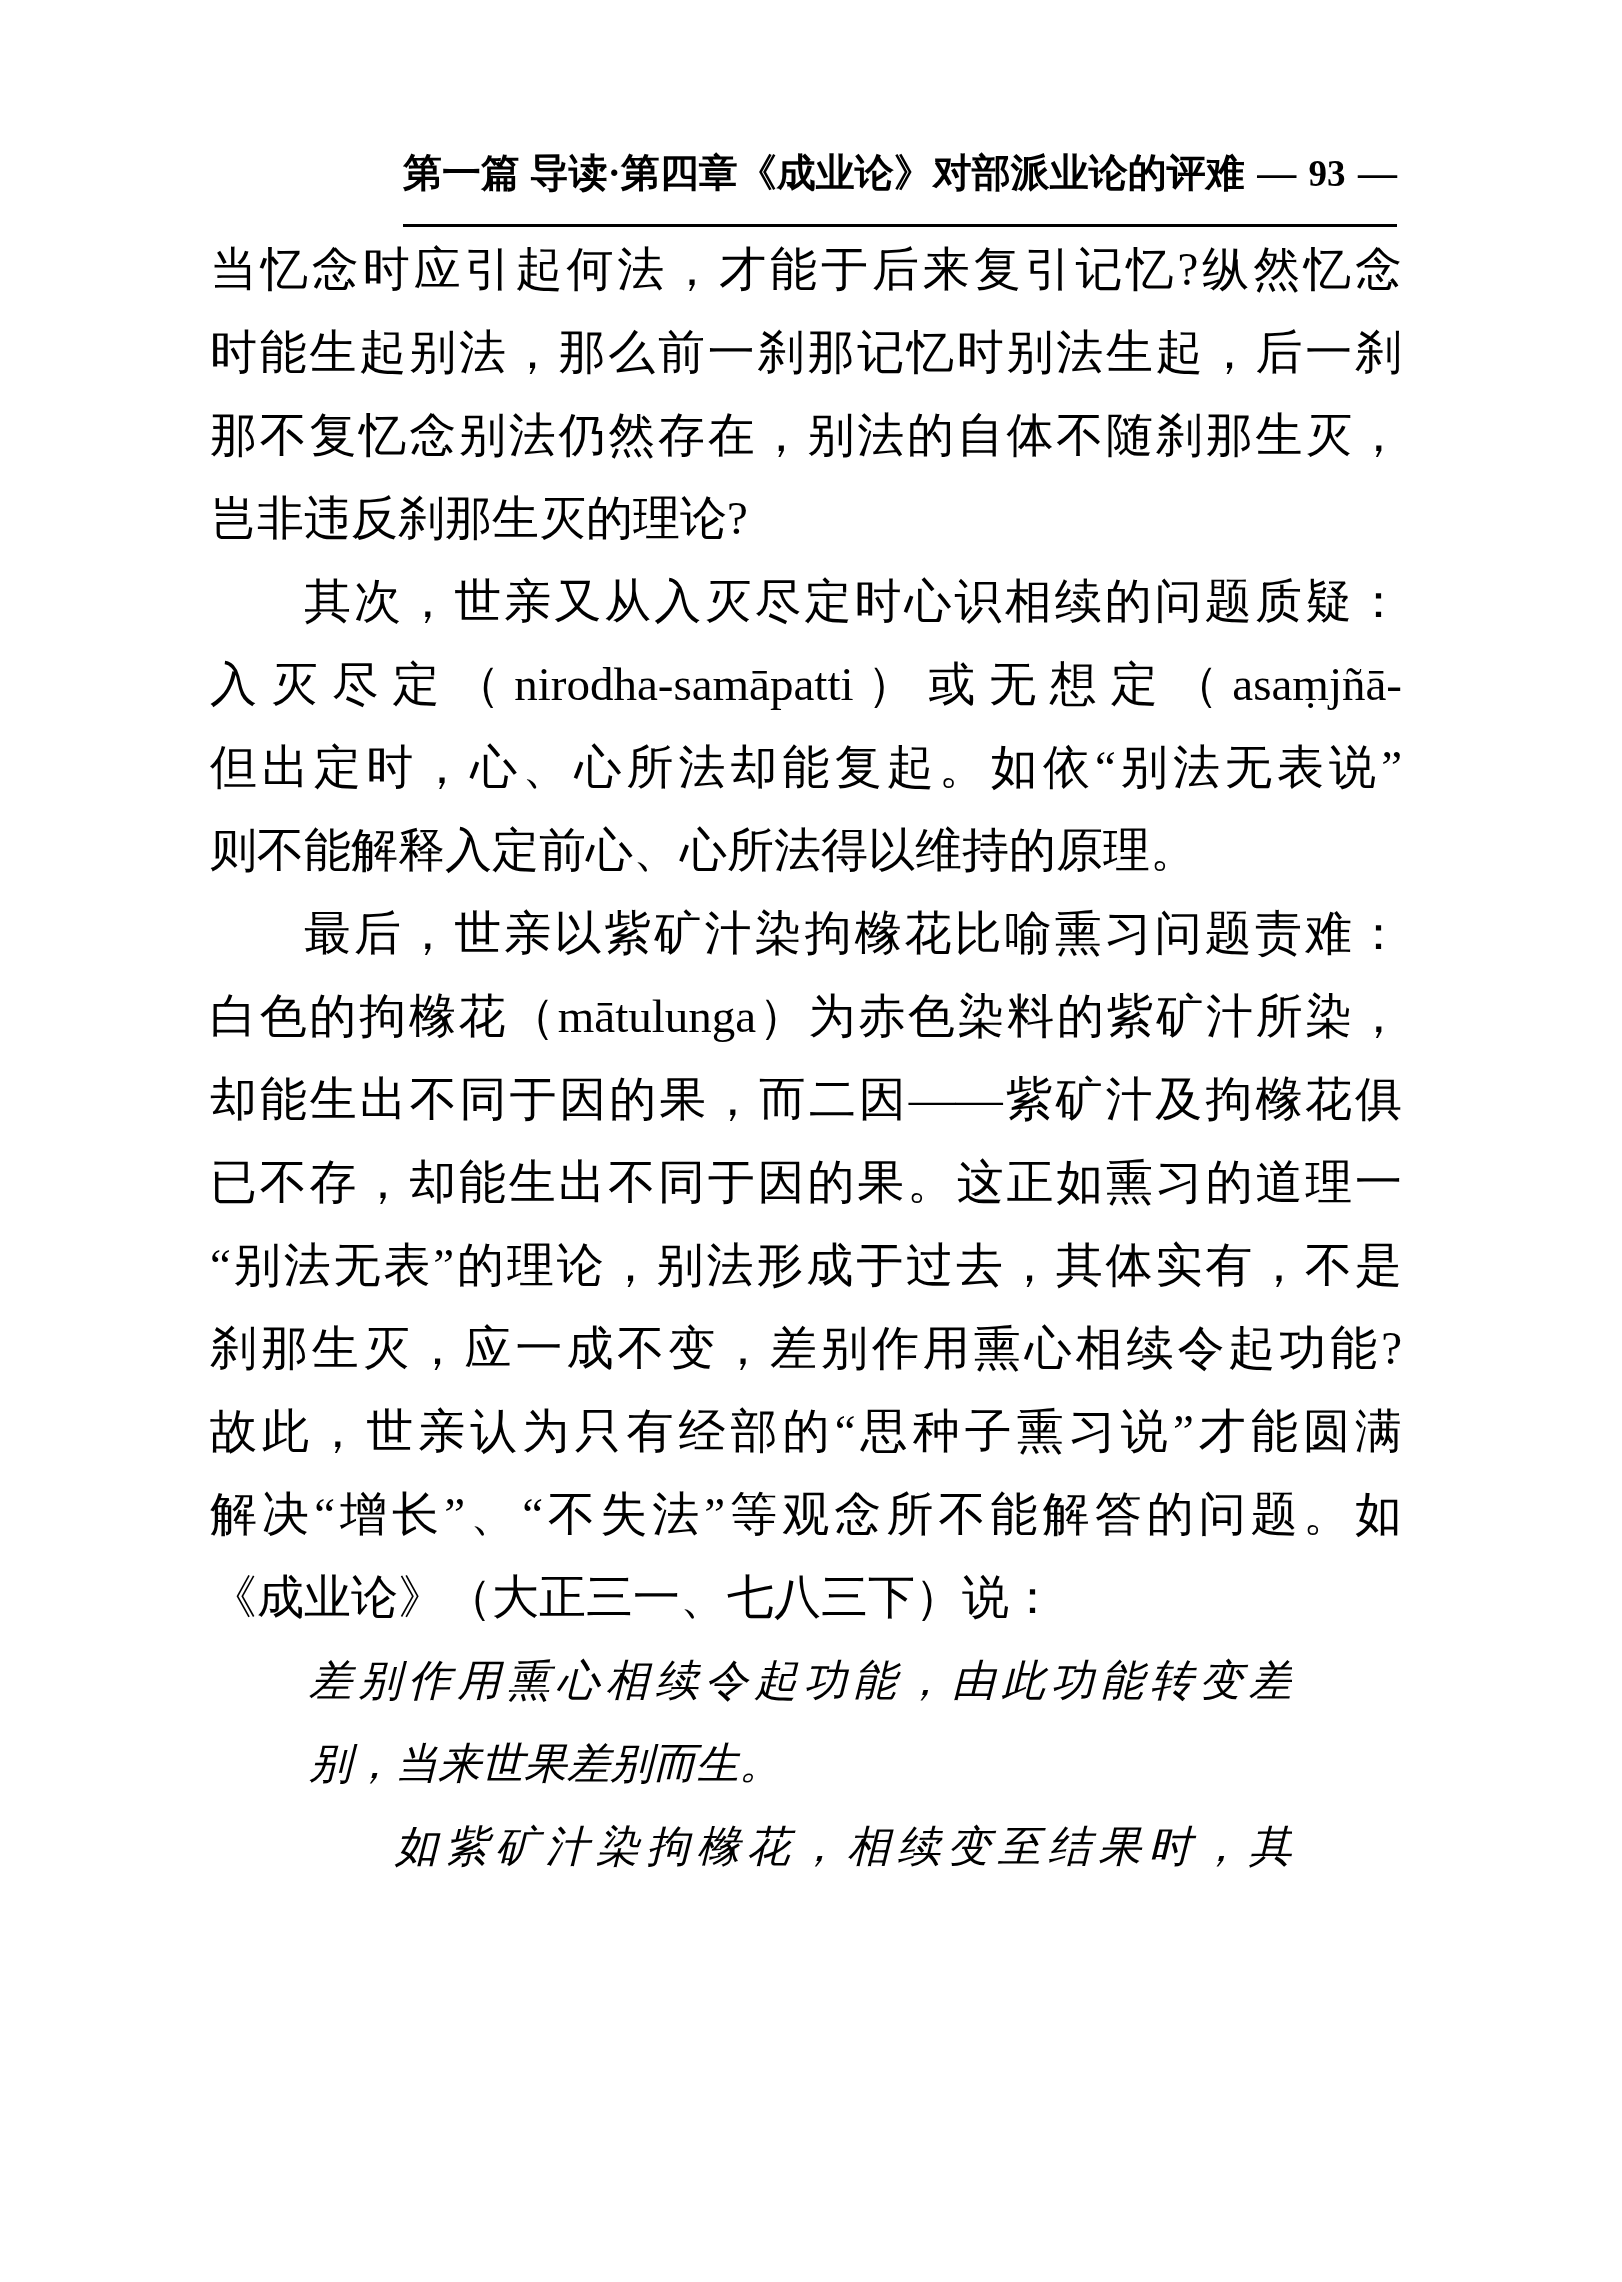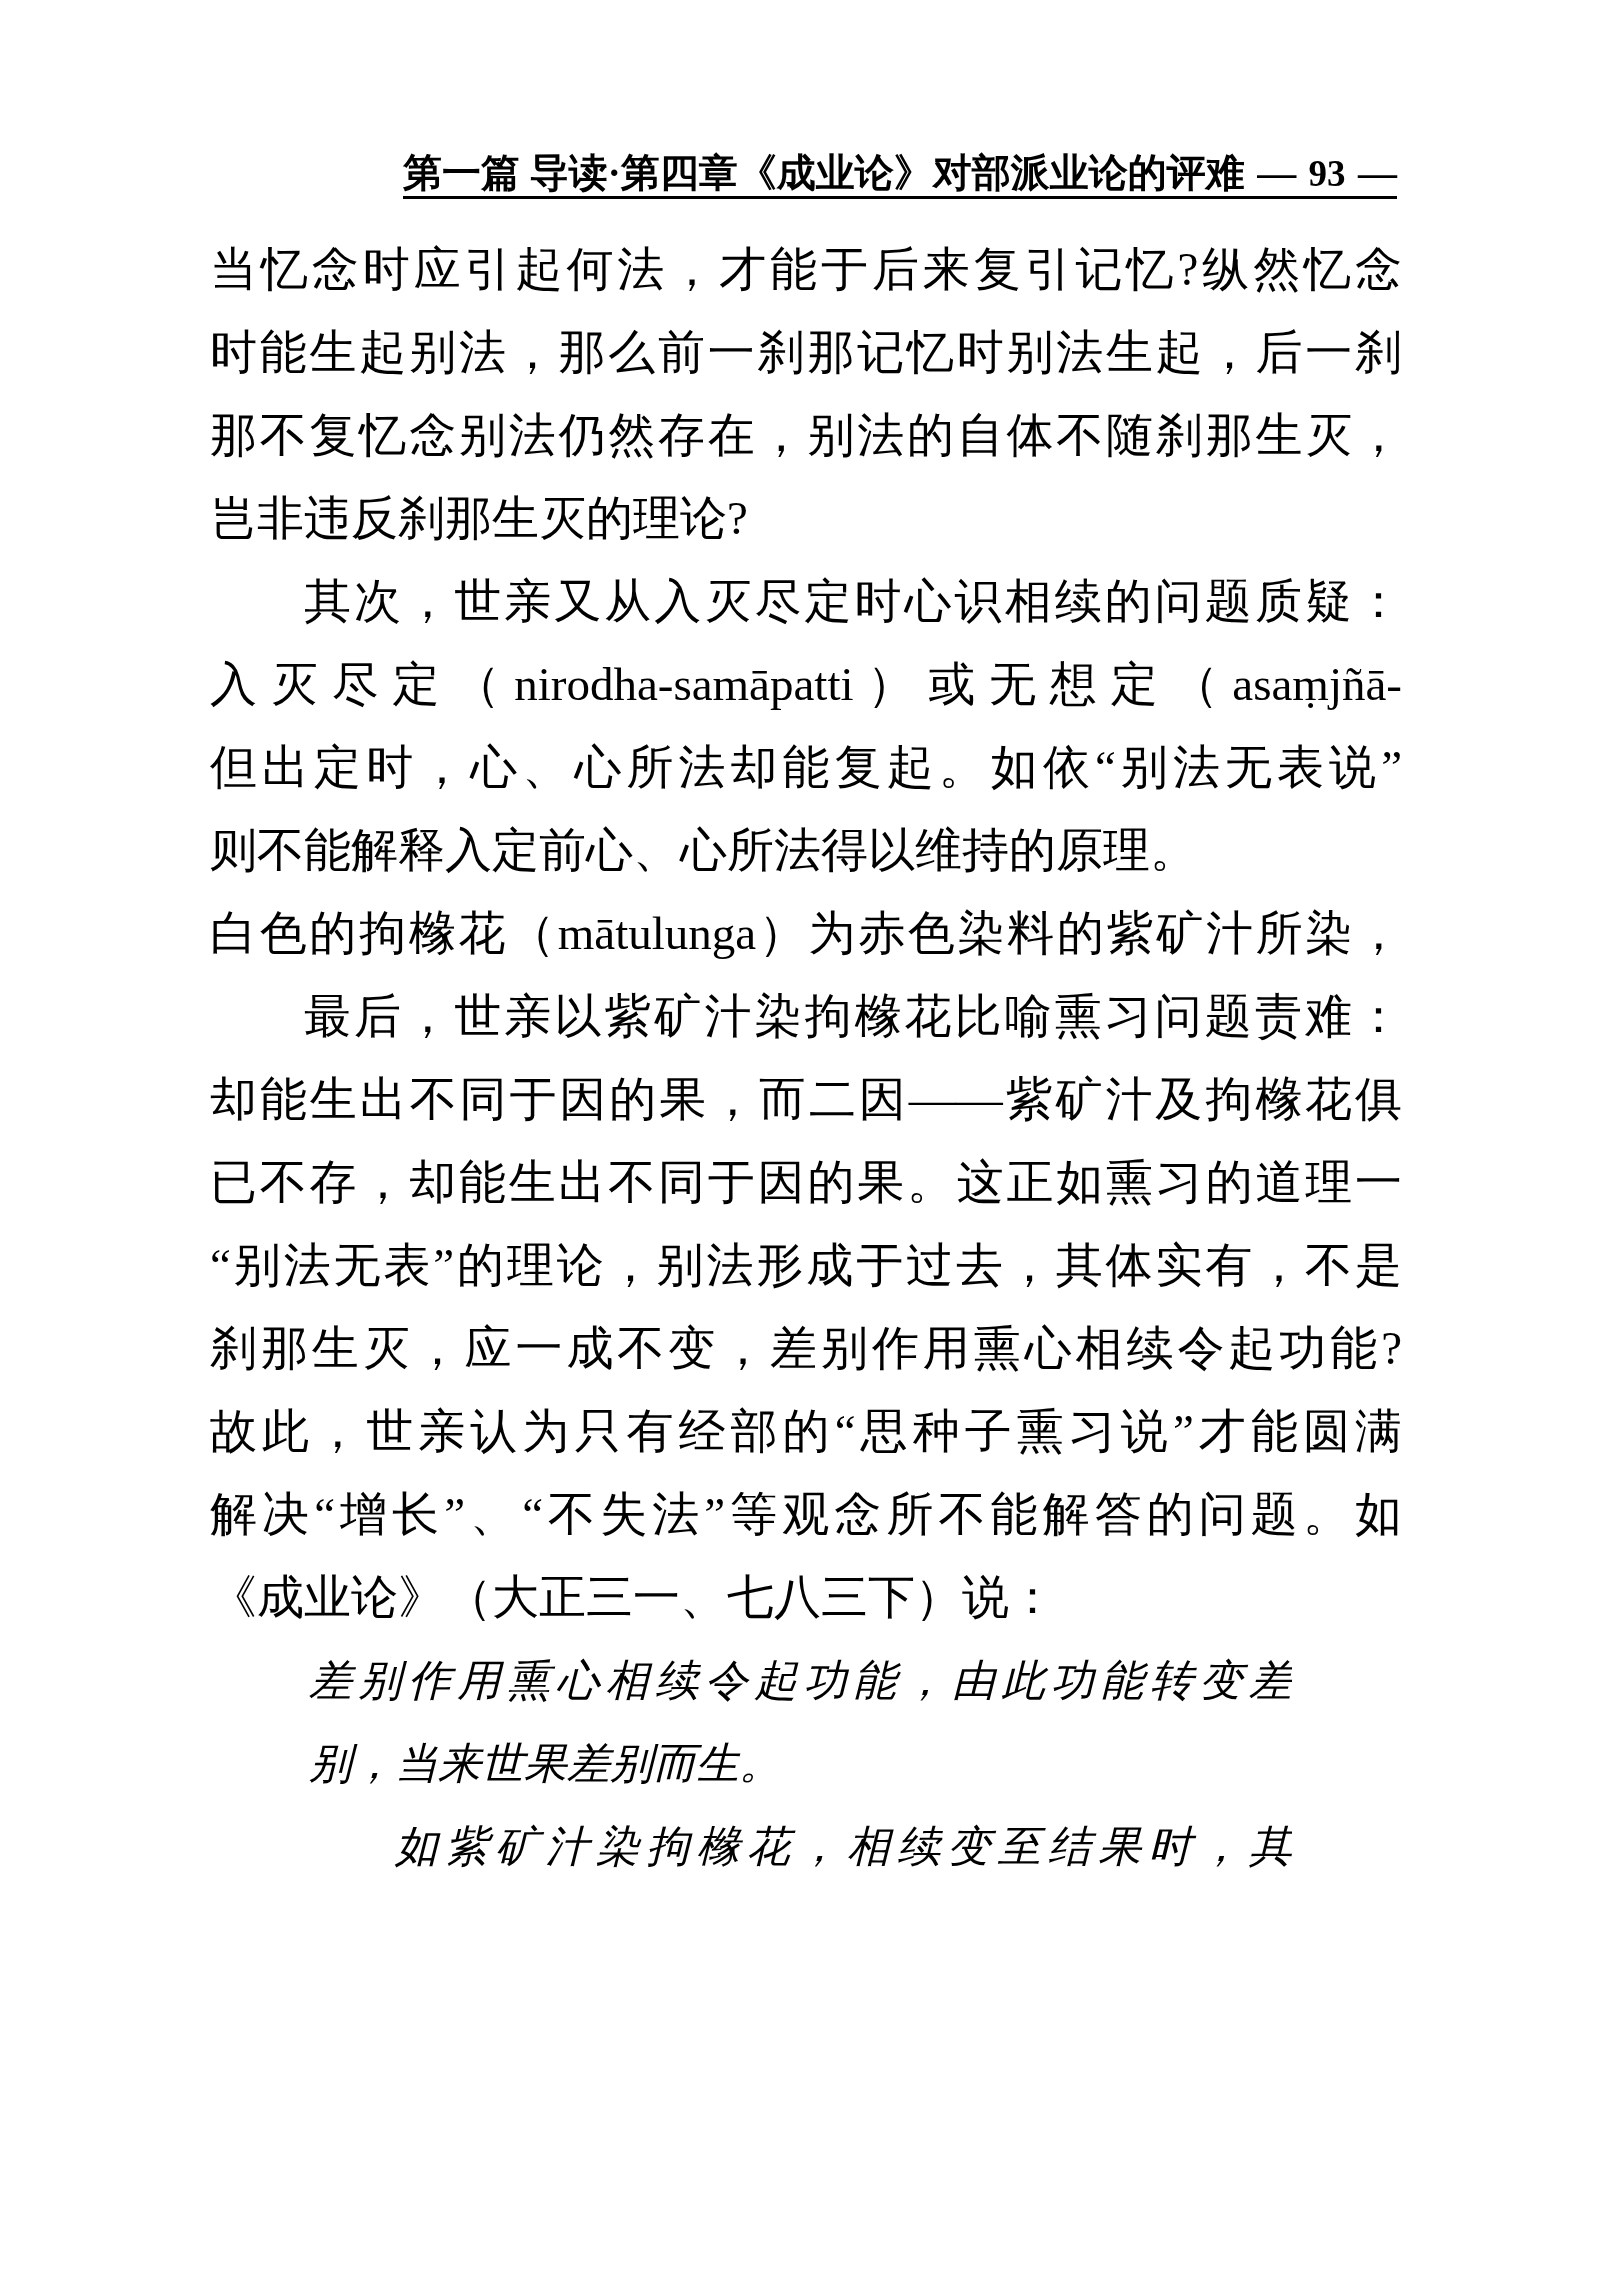--- a/index.html
+++ b/index.html
@@ -18,21 +18,21 @@
     left: 403px;
     top: 115px;
     width: 994px;
     display: flex;
     justify-content: space-between;
     align-items: baseline;
     font-weight: bold;
     font-size: 39px;
     line-height: 45px;
     border-bottom: 3.9px solid #000;
-    padding-bottom: 0;
+    padding-bottom: 28px;
     white-space: nowrap;
   }
   .header .hnum { font-size: 37px; font-weight: bold; margin-top: 36px; }
   
   .textblock {
     position: absolute;
     left: 210px;
     top: 228px;
     width: 1192px;
     font-size: 47px;
@@ -69,22 +69,22 @@
 
   <div class="textblock">
     <div class="l j">当忆念时应引起何法，才能于后来复引记忆?纵然忆念</div>
     <div class="l j">时能生起别法，那么前一刹那记忆时别法生起，后一刹</div>
     <div class="l j">那不复忆念别法仍然存在，别法的自体不随刹那生灭，</div>
     <div class="l">岂非违反刹那生灭的理论?</div>
     <div class="l j ind">其次，世亲又从入灭尽定时心识相续的问题质疑：</div>
     <div class="l j">入灭尽定（nirodha-samāpatti）或无想定（asaṃjñā-</div>
     <div class="l j">但出定时，心、心所法却能复起。如依“别法无表说”</div>
     <div class="l">则不能解释入定前心、心所法得以维持的原理。</div>
+    <div class="l j ind">最后，世亲以紫矿汁染拘橼花比喻熏习问题责难：</div>
     <div class="l j">白色的拘橼花（mātulunga）为赤色染料的紫矿汁所染，</div>
-    <div class="l j ind">最后，世亲以紫矿汁染拘橼花比喻熏习问题责难：</div>
     <div class="l j">却能生出不同于因的果，而二因——紫矿汁及拘橼花俱</div>
     <div class="l j">已不存，却能生出不同于因的果。这正如熏习的道理一</div>
     <div class="l j">“别法无表”的理论，别法形成于过去，其体实有，不是</div>
     <div class="l j">刹那生灭，应一成不变，差别作用熏心相续令起功能?</div>
     <div class="l j">故此，世亲认为只有经部的“思种子熏习说”才能圆满</div>
     <div class="l j">解决“增长”、“不失法”等观念所不能解答的问题。如</div>
     <div class="l">《成业论》（大正三一、七八三下）说：</div>
     <div class="l j q">差别作用熏心相续令起功能，由此功能转变差</div>
     <div class="l q">别，当来世果差别而生。</div>
     <div class="l j q qind">如紫矿汁染拘橼花，相续变至结果时，其</div>

